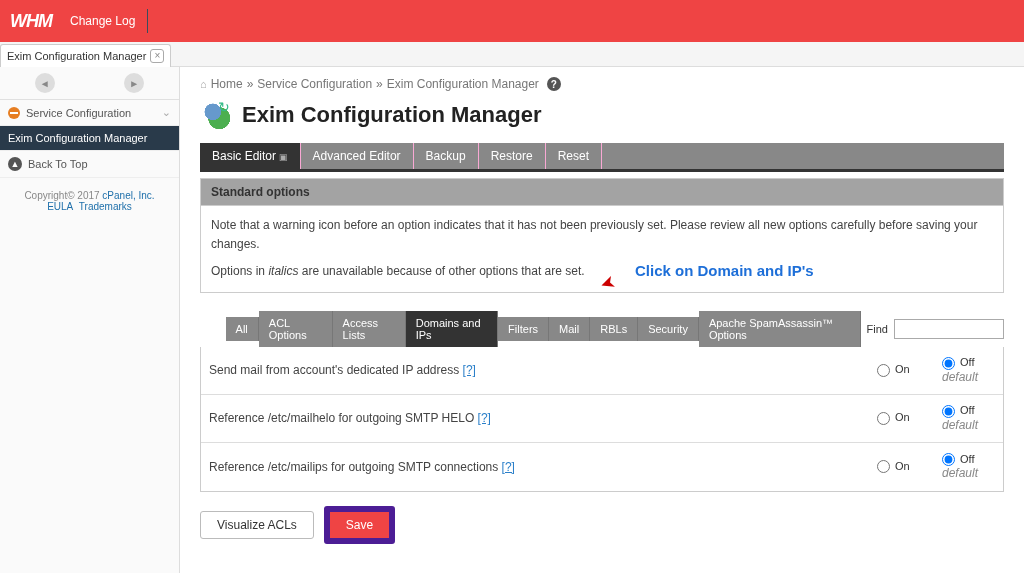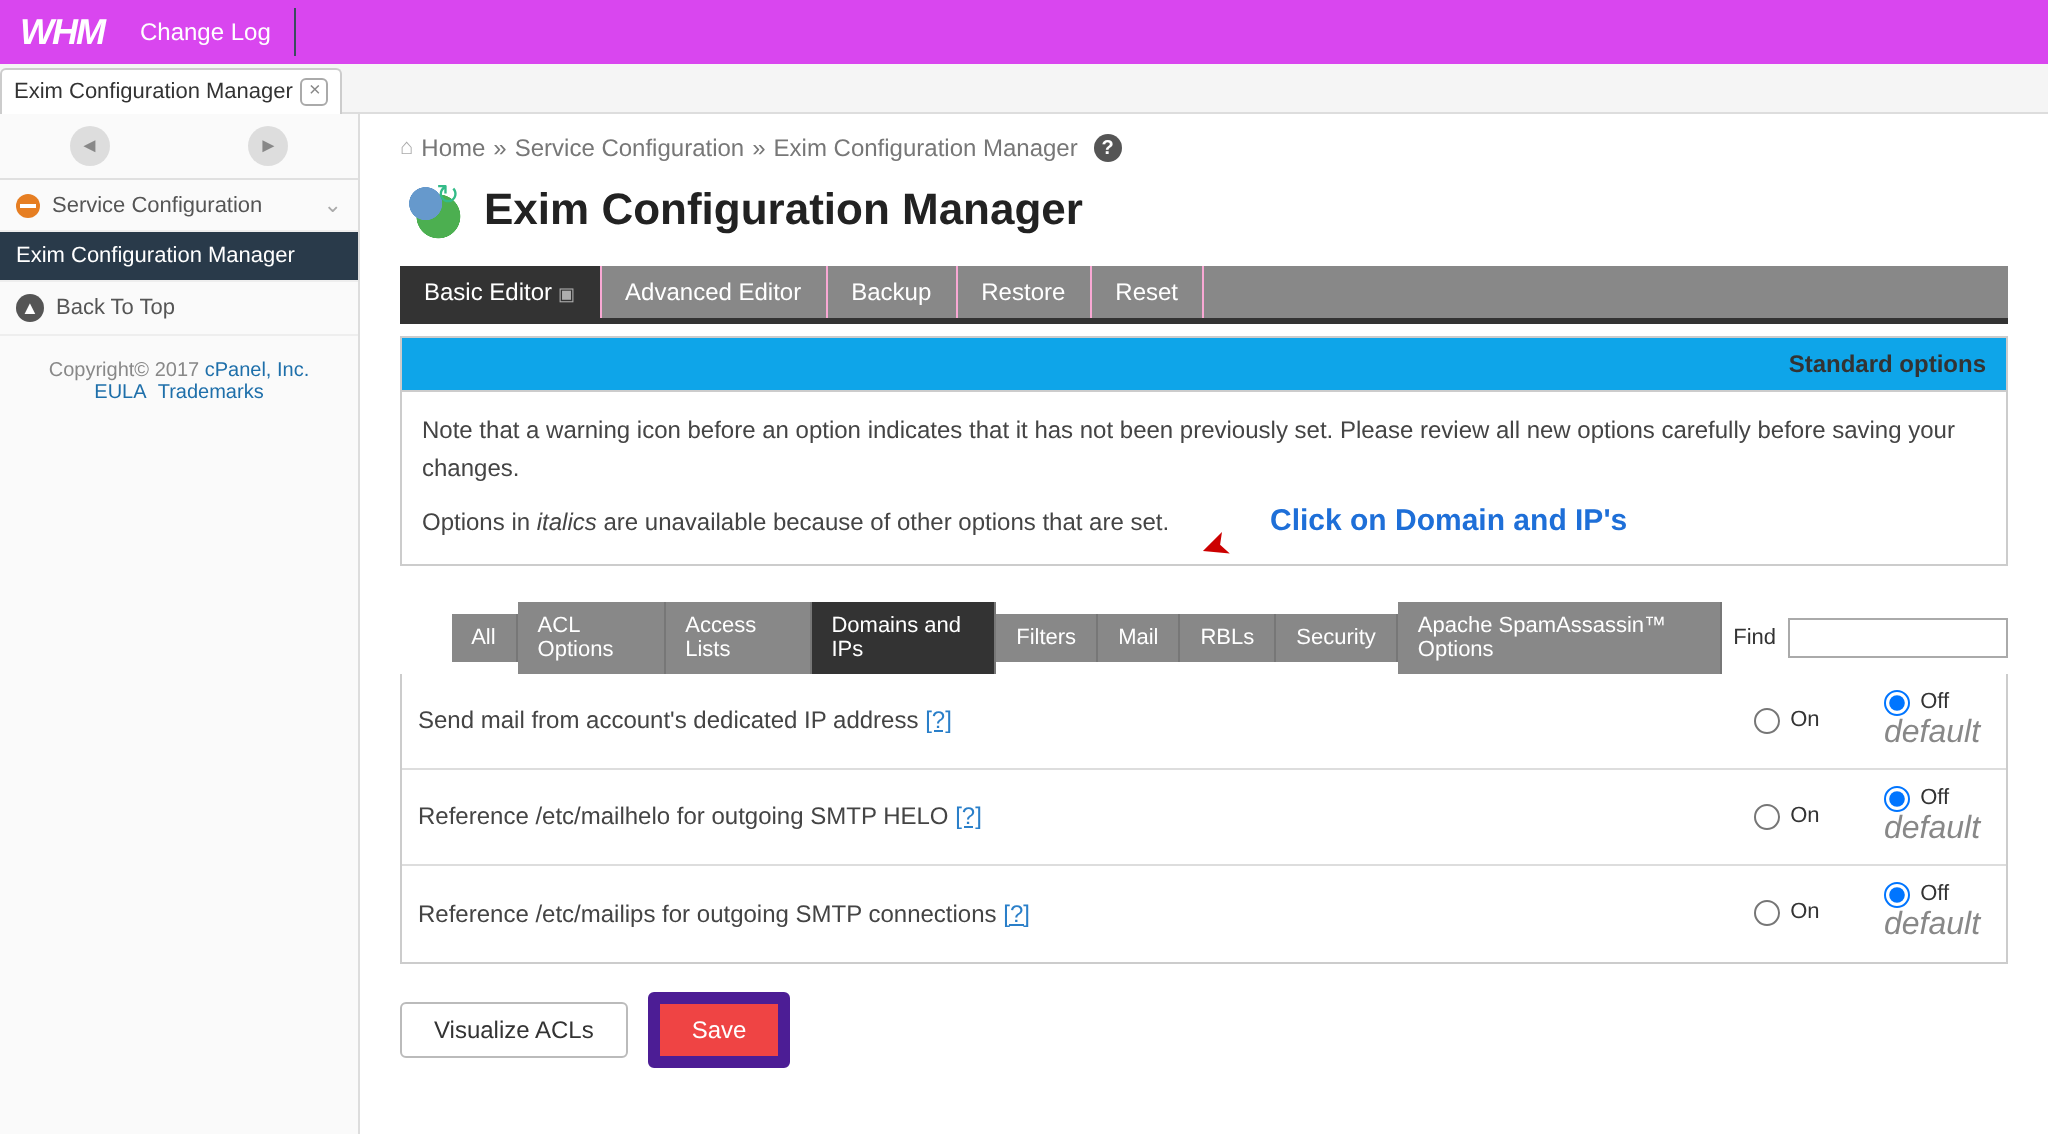--- a/index.html
+++ b/index.html
@@ -1,19 +1,19 @@
 <!DOCTYPE html>
 <html><head>
 <meta charset="utf-8">
 <style>
 * { box-sizing: border-box; margin: 0; padding: 0; }
 body { font-family: Arial, Helvetica, sans-serif; font-size: 12px; color: #333; background: #fff; width: 1024px; height: 573px; overflow: hidden; }
 
 
-.topbar { background: #d946ef; height: 32px; display: flex; align-items: center; padding: 0 10px; color: #fff; }
+.topbar { background: #ef4444; height: 42px; display: flex; align-items: center; padding: 0 10px; color: #fff; }
 .logo { font-size: 18px; font-weight: bold; font-style: italic; letter-spacing: -1px; margin-right: 8px; font-family: Arial, sans-serif; }
 .topnav { display: flex; gap: 20px; margin-left: 6px; flex-direction: column; }
 .topnav a { color: #fff; text-decoration: none; font-size: 12px; padding: 6px 4px; }
 .topnav-sep { width: 1px; height: 24px; background: #3a4c5d; margin: 0 4px; }
 
 
 .tabrow { background: #f5f5f5; border-bottom: 1px solid #ddd; height: 25px; display: flex; align-items: center; }
 .open-tab { background: #fff; border: 1px solid #ccc; border-bottom: none; padding: 4px 6px; font-size: 11px; display: flex; align-items: center; gap: 4px; margin-top: 3px; border-radius: 3px 3px 0 0; }
 .tab-close { display:inline-flex; width:14px; height:14px; border:1px solid #aaa; border-radius:3px; color:#888; font-size:10px; align-items:center; justify-content:center; line-height:1; }
 
@@ -49,21 +49,21 @@
 
 
 .editor-tabs { margin: 0 20px; display:flex; background:#888; }
 .editor-tabs .etab { background:#888; color:#fff; padding:6px 12px; font-size:12px; border-right:1px solid #f9a8d4; cursor:pointer; }
 .editor-tabs .etab.active { background:#333; }
 .editor-tabs .etab .ext { font-size:9px; opacity:.6; margin-left:3px; }
 .editor-hr { margin:0 20px; border-top:3px solid #333; }
 
 
 .panel-box { margin: 6px 20px 0; border:1px solid #ccc; }
-.panel-box h3 { background:#0ea5e9; padding:6px 10px; font-size:12px; font-weight:bold; border-bottom:1px solid #ccc;text-align:right; }
+.panel-box h3 { background:#a3a3a3; padding:6px 10px; font-size:12px; font-weight:bold; border-bottom:1px solid #ccc; }
 .panel-note { padding:10px; font-size:12px; color:#444; line-height:1.6; }
 .italics { font-style: italic; }
 
 
 .annotation { position:absolute; color:#1e6fd8; font-weight:bold; font-size:15px; }
 .arrow { position:absolute; color:#c00; font-size:18px; transform: rotate(-20deg) scaleX(-1); }
 
 
 .opt-row-wrap { margin: 0 20px; }
 .opt-tabs { display:flex; align-items:center; }
@@ -73,21 +73,21 @@
 .find-label { margin-left:auto; font-size:11px; padding:0 6px; color:#333; }
 .find-input { width:110px; height:20px; border:1px solid #aaa; font-size:11px; padding:0 4px; }
 
 
 .options-table { margin: 0 20px; border:1px solid #ccc; border-top:none; }
 .opt-row { display:flex; border-bottom:1px solid #ddd; min-height:48px; align-items:center; }
 .opt-row:last-child { border-bottom:none; }
 .opt-desc { flex:1; padding:10px 8px; font-size:12px; color:#444; }
 .opt-desc .qmark { color:#2a7fc9; }
 .opt-ctrl { width:65px; padding:6px 4px; font-size:11px; color:#333; text-align:left; }
-.opt-ctrl .default { color:#888; font-size:16px; font-style:italic; }
+.opt-ctrl .default { color:#888; font-size:12px; font-style:italic; }
 .opt-ctrl input { vertical-align:middle; margin-right:2px; }
 
 
 .bottom-actions { margin:14px 20px; display:flex; gap:10px;align-items:center; }
 .btn { padding:6px 16px; font-size:12px; border-radius:3px; cursor:pointer; }
 .btn-outline { background:#fff; border:1px solid #bbb; color:#333; }
 .btn-primary { background:#ef4444; border:6px solid #4c1d95; color:#fff; }
 </style>
 </head>
 <body>

